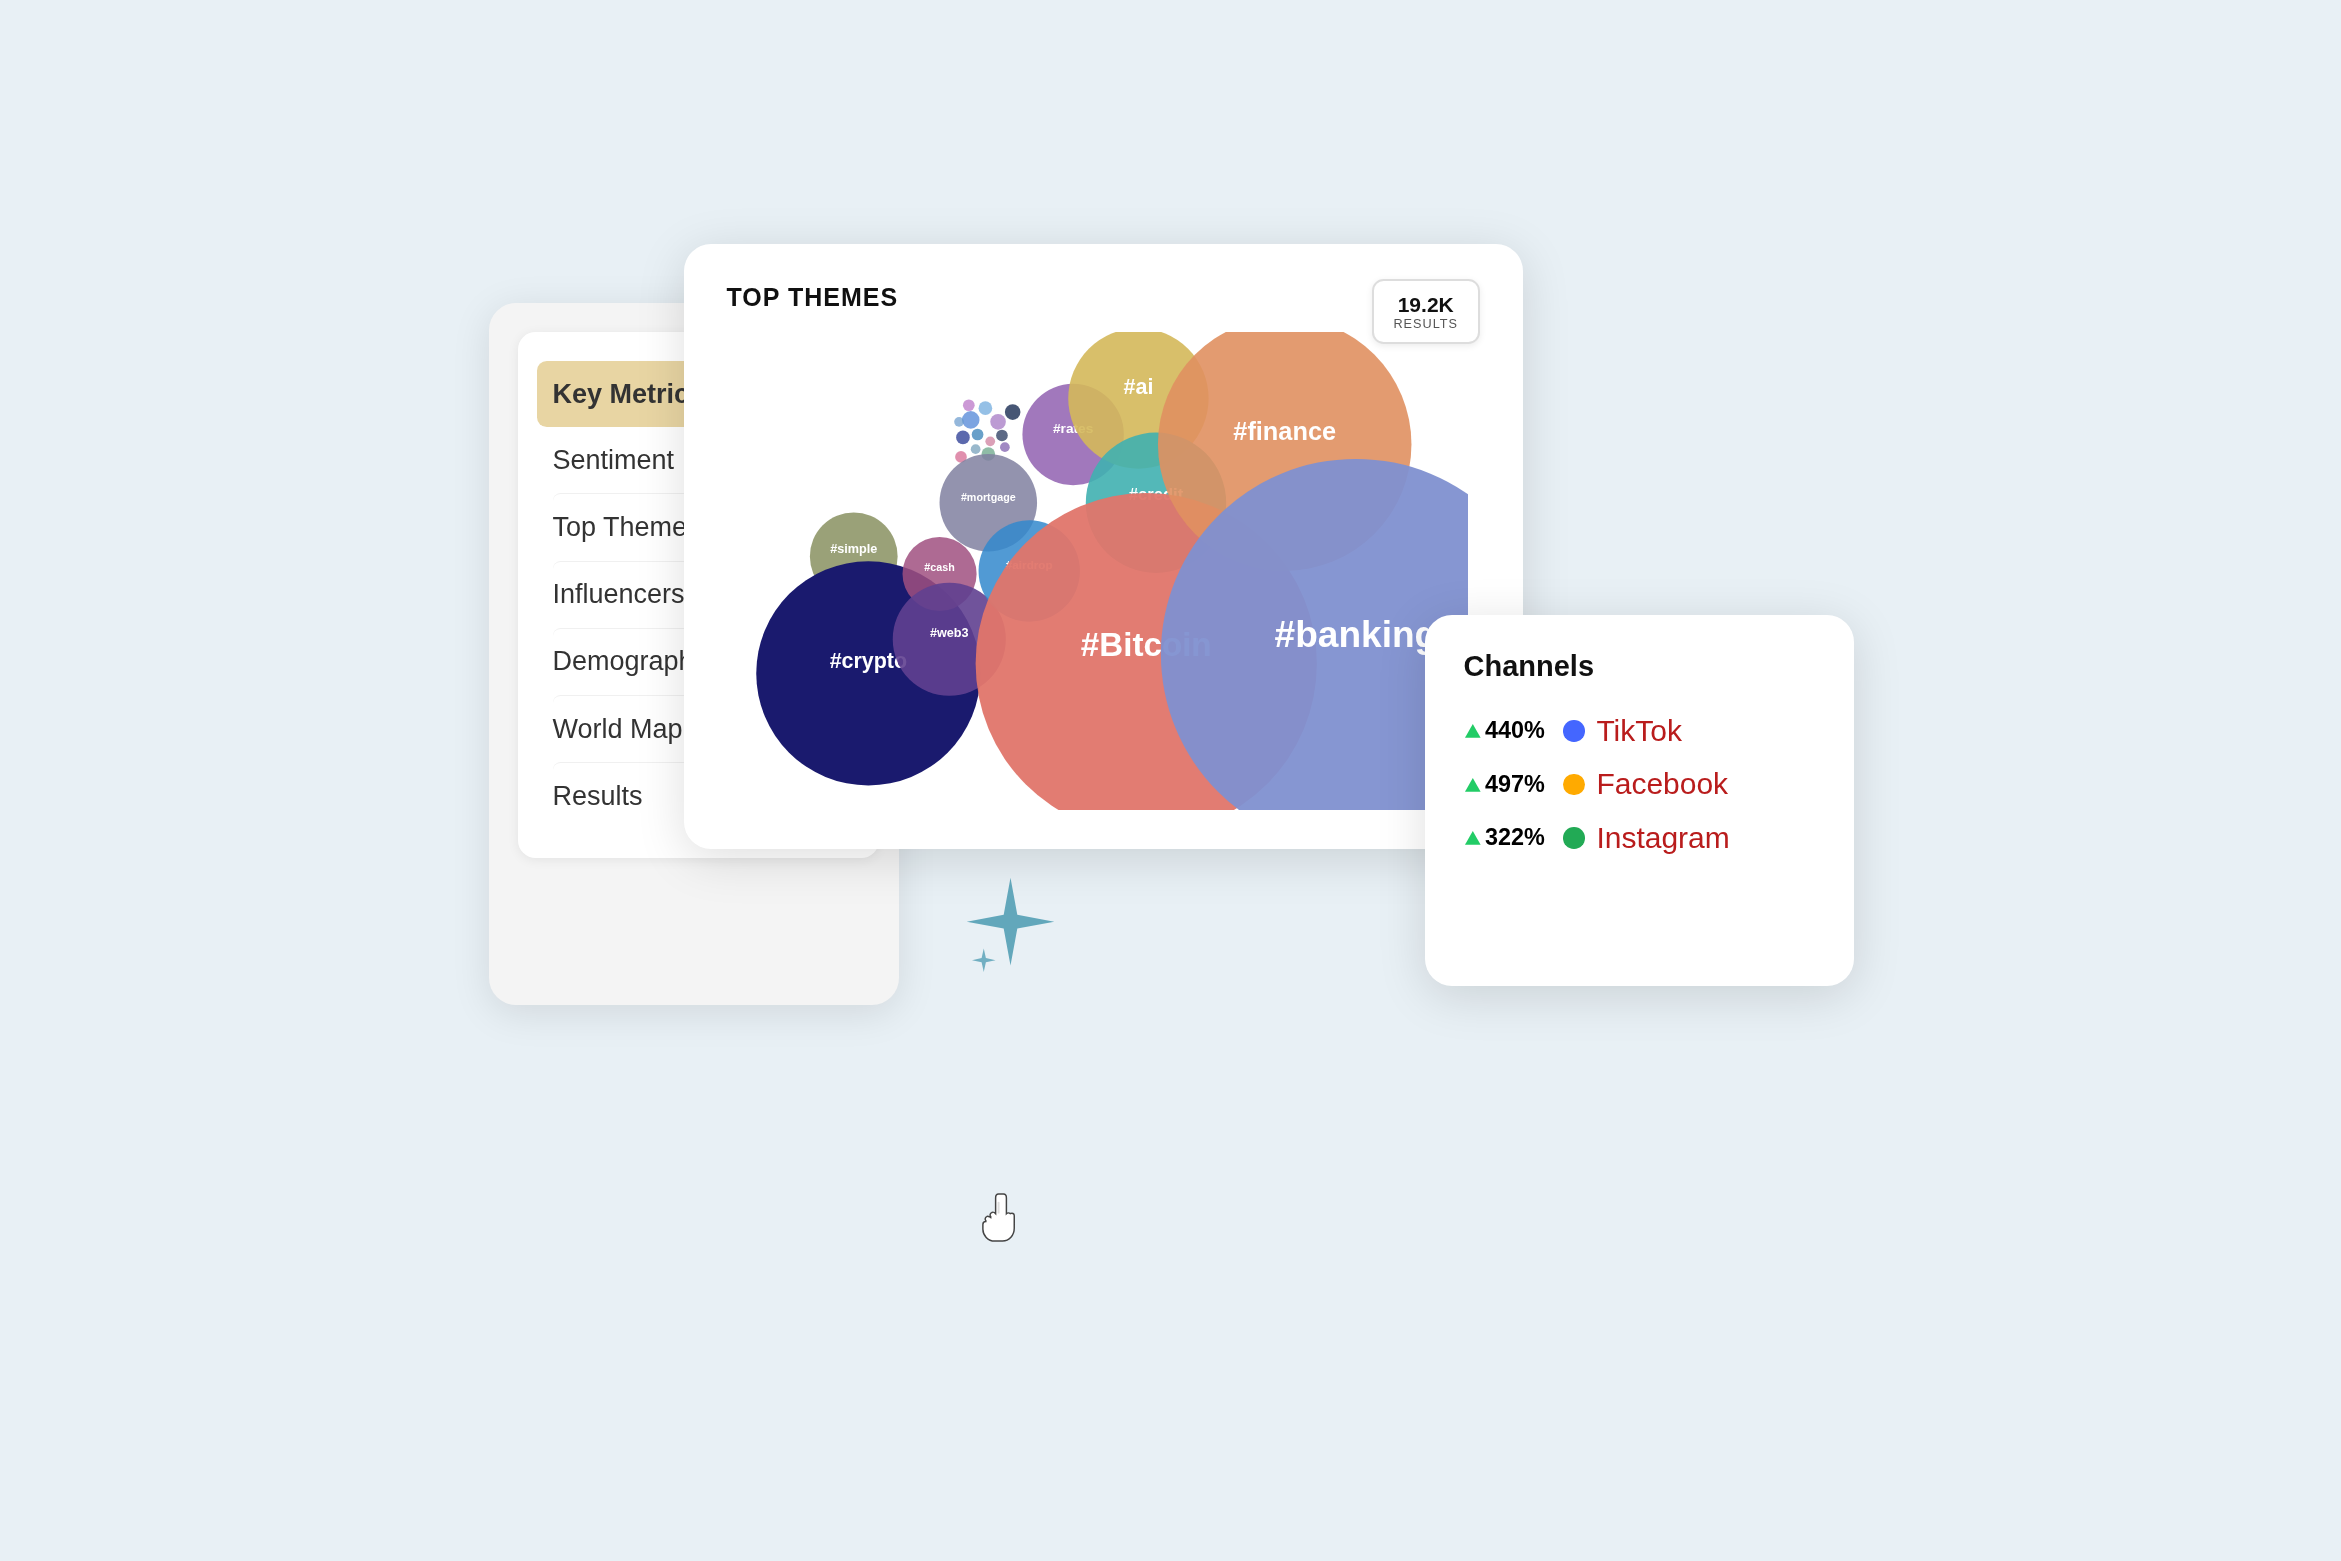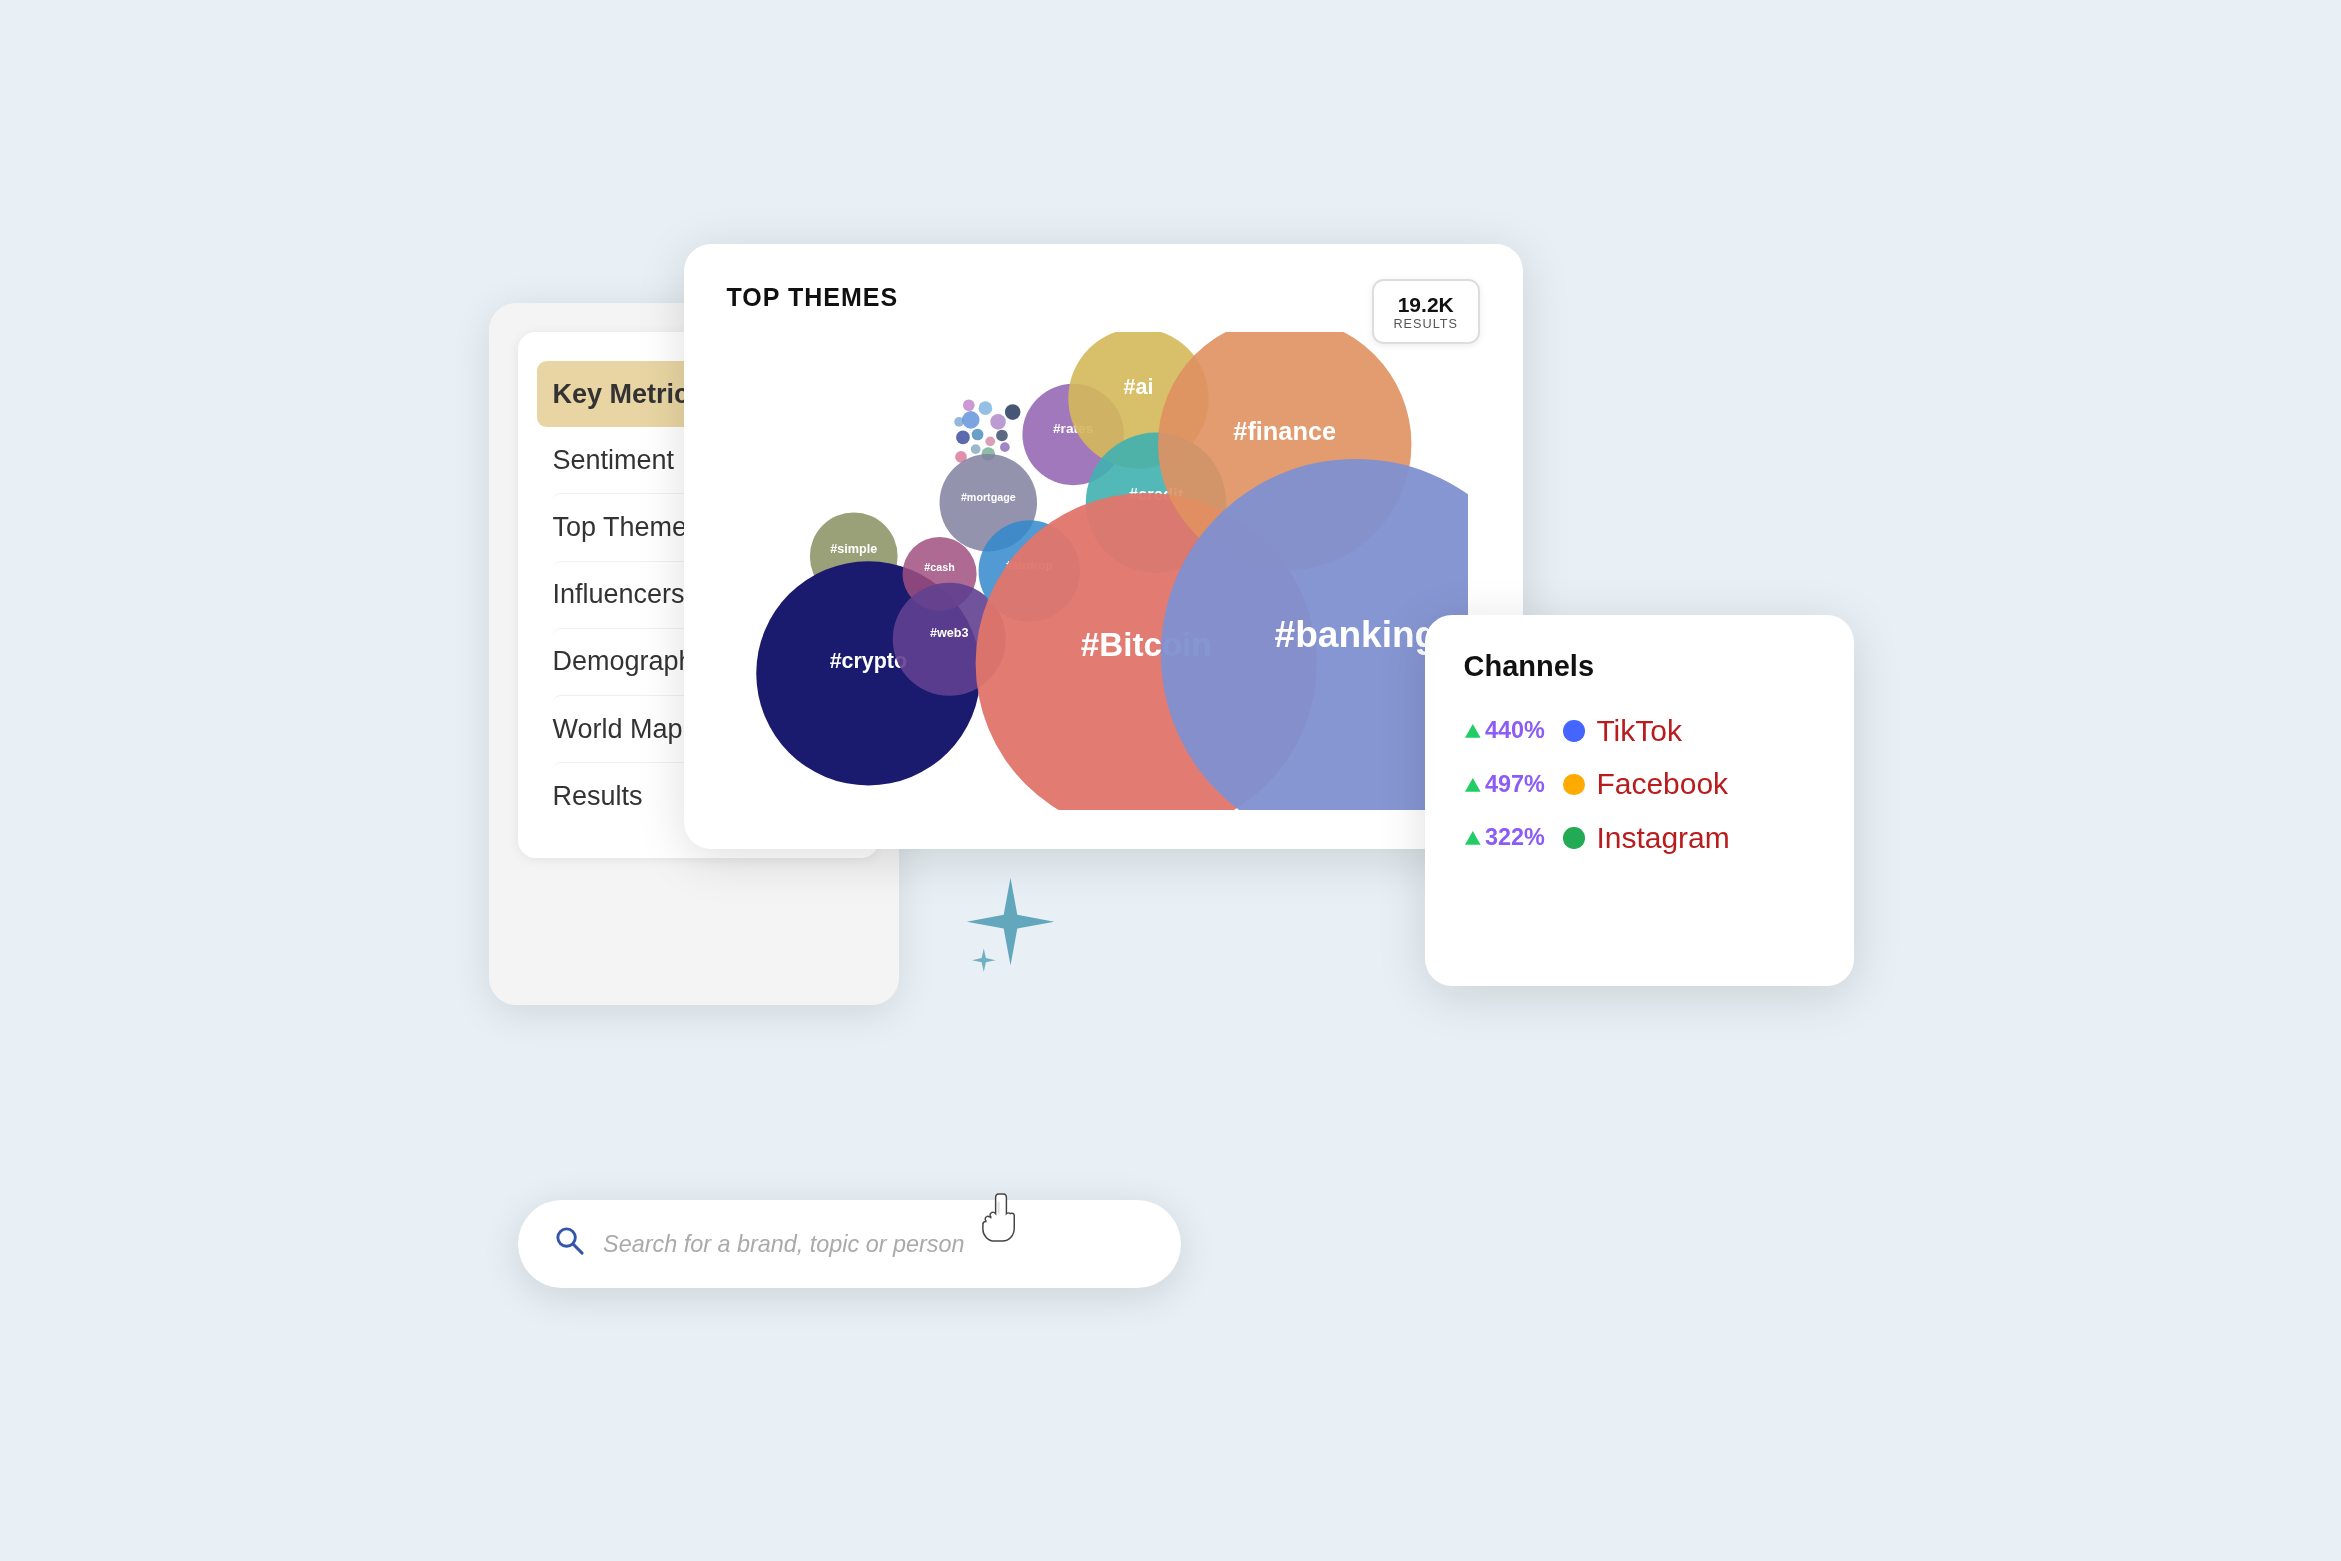--- a/index.html
+++ b/index.html
@@ -122,21 +122,21 @@
 
     .channel-row {
       display: flex;
       align-items: center;
       padding: 9.8px 0;
       font-size: 23.4px;
       gap: 11.7px;
     }
 
     .channel-pct {
-      color: #8b5cf6;
+      color: #000000;
       font-weight: 700;
       min-width: 88px;
       display: flex;
       align-items: center;
       gap: 3.9px;
     }
 
     .channel-dot {
       width: 21.5px;
       height: 21.5px;
@@ -350,29 +350,20 @@
       <span class="channel-dot" style="background:#22aa55;"></span>
       <span class="channel-name">Instagram</span>
     </div>
   </div>
 
   <svg class="sparkle" style="left:468px;top:624px;width:107px;height:117px;" viewBox="0 0 110 120" width="107" height="117">
     <path d="M55,10 L62,48 L100,55 L62,62 L55,100 L48,62 L10,55 L48,48 Z" fill="#4a9ab0" opacity="0.85"></path>
     <path d="M30,70 L34,88 L52,92 L34,96 L30,114 L26,96 L8,92 L26,88 Z" fill="#4a9ab0" opacity="0.75" transform="scale(0.55) translate(20,80)"></path>
   </svg>
 
-  <div class="search-card">
-    <span class="search-icon-wrap">
-      <svg width="33" height="33" viewBox="0 0 34 34" fill="none">
-        <circle cx="14" cy="14" r="9" stroke="#3355aa" stroke-width="3"></circle>
-        <line x1="21" y1="21" x2="30" y2="30" stroke="#3355aa" stroke-width="3" stroke-linecap="round"></line>
-      </svg>
-    </span>
-    <span class="search-input-placeholder">Search for a brand, topic or person</span>
-  </div>
 
   <div class="cursor" style="position:absolute;left:488px;bottom:59px;z-index:10;">
     <svg width="49" height="55" viewBox="0 0 50 56">
 
       <path d="M22,2 C20,2 19,4 19,6 L19,22 C18,21 16,20 15,21 C13,22 13,24 14,25 L14,26 C12,25 11,24 10,25 C8,26 8,28 9,29 L9,30 C7,30 6,31 6,33 L6,38 C6,44 11,50 18,50 L26,50 C33,50 38,44 38,37 L38,26 L38,24 C38,22 36,21 34,22 C33,21 31,21 30,22 L30,6 C30,4 29,2 27,2 L22,2 Z" fill="white" stroke="#444" stroke-width="1.5"></path>
       <rect x="21" y="10" width="2" height="12" rx="1" fill="#ddd"></rect>
     </svg>
   </div>
 
 </div>

